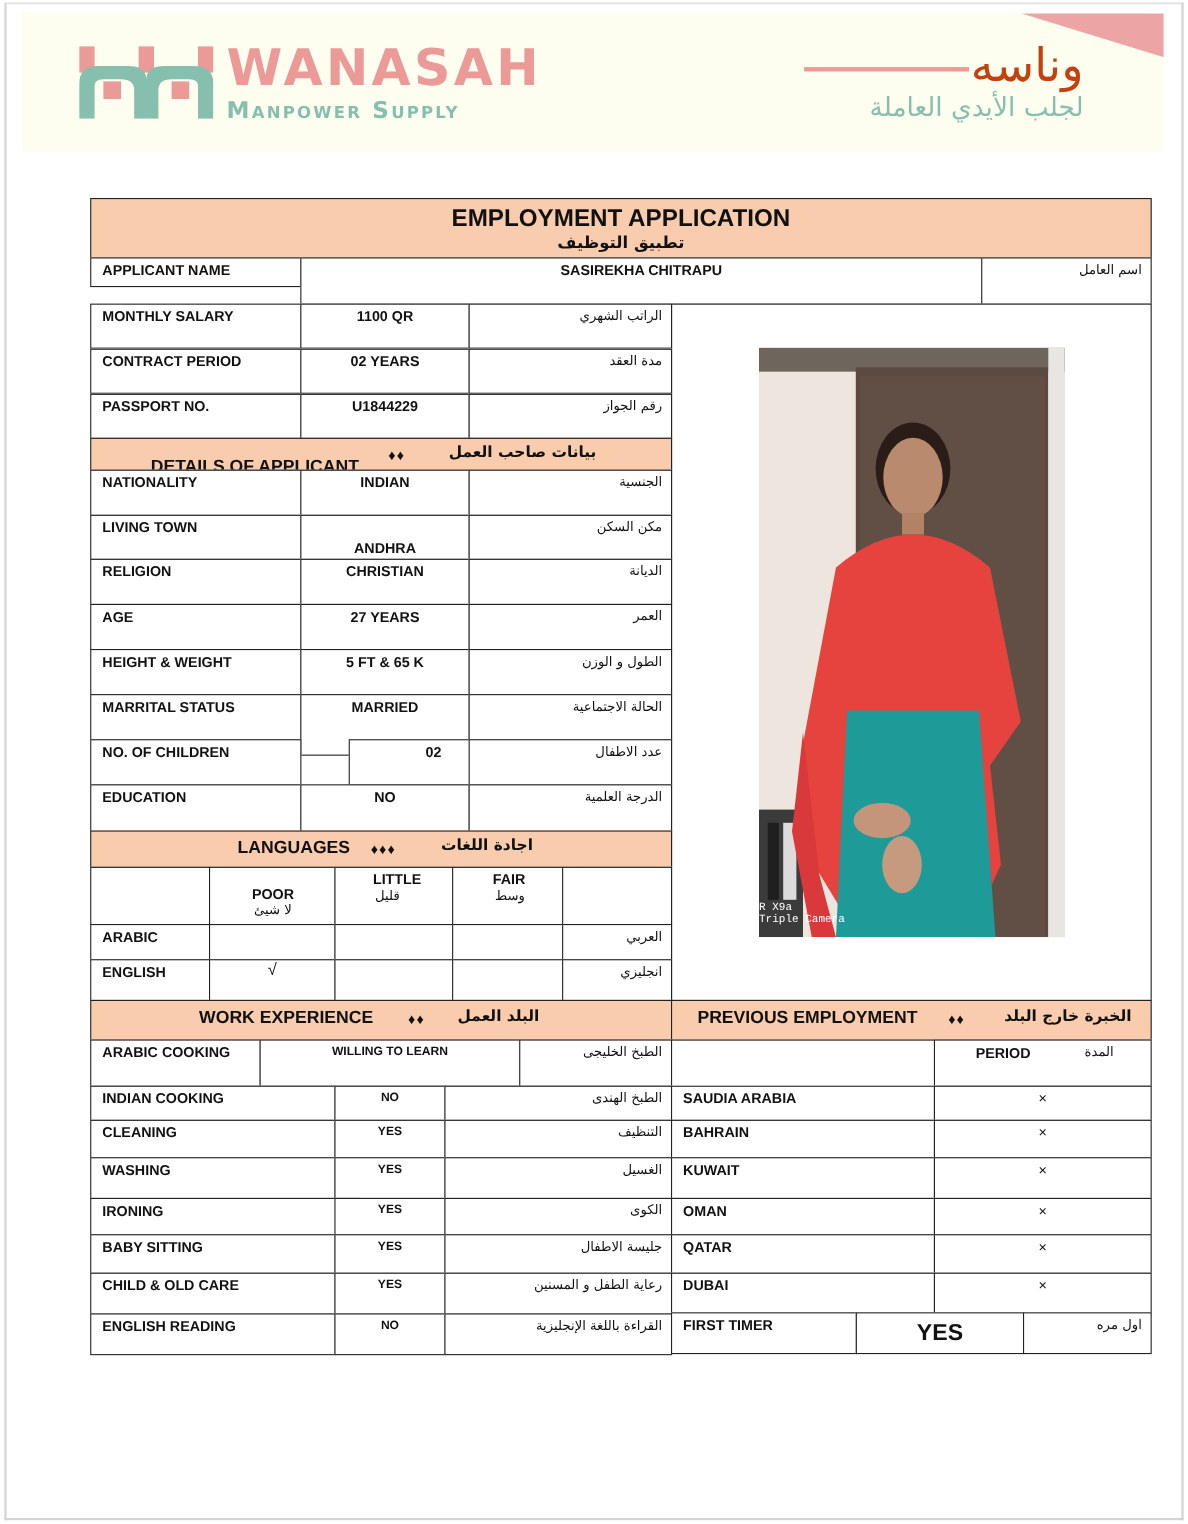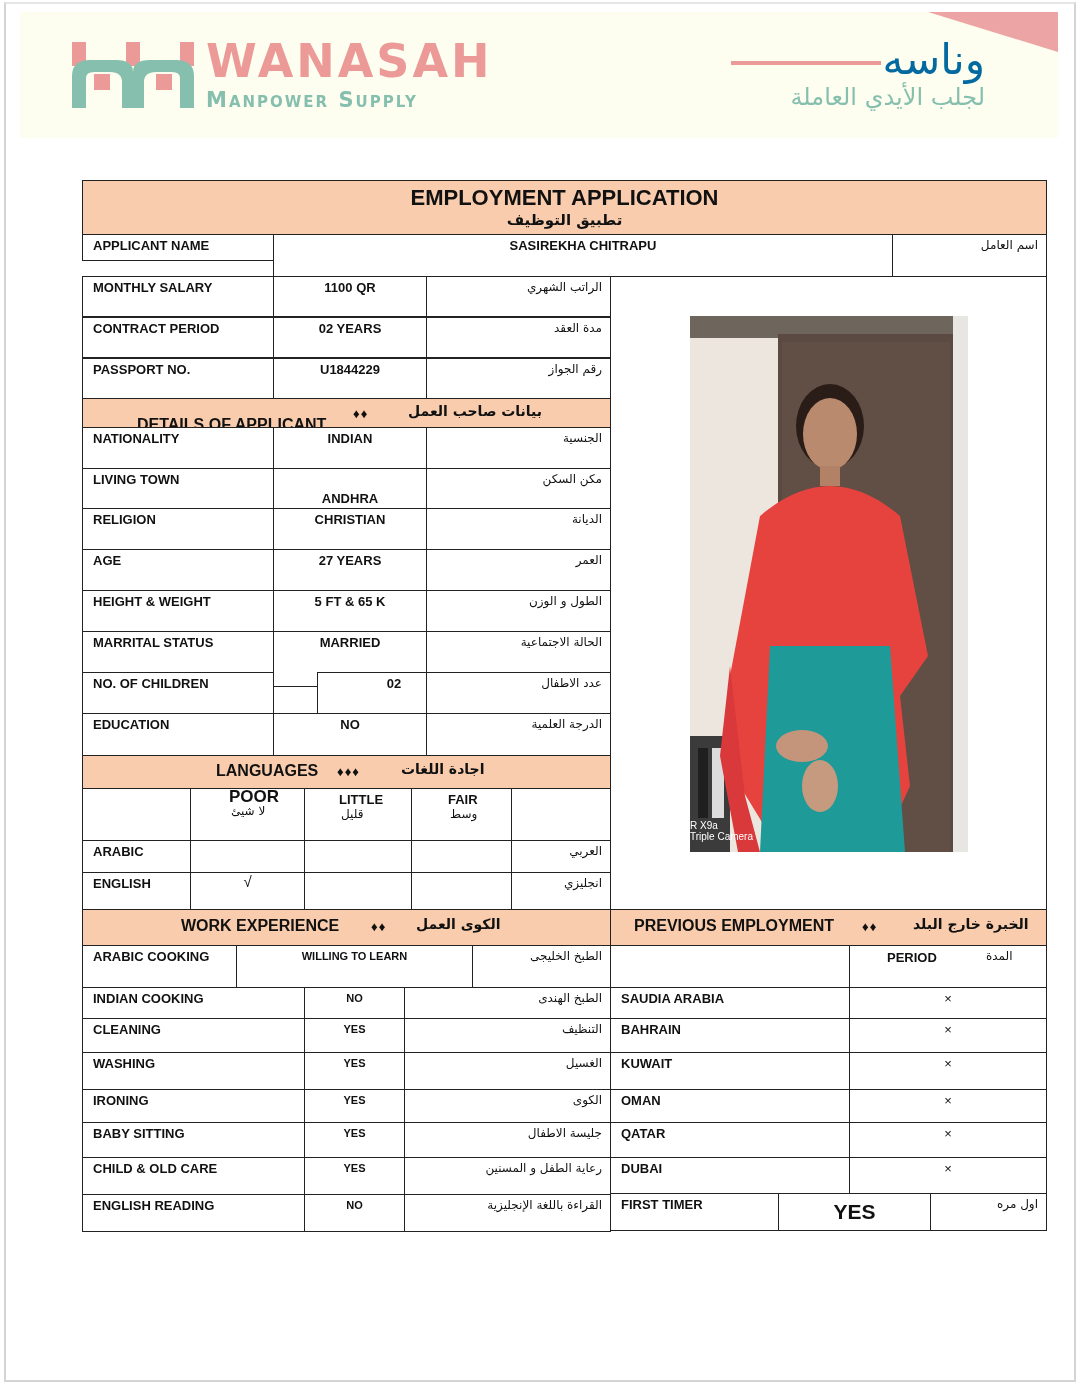--- a/index.html
+++ b/index.html
@@ -5,21 +5,21 @@
   * { box-sizing: border-box; margin: 0; padding: 0; }
   html, body { width: 1080px; height: 1385px; background: #ffffff; overflow: hidden; }
   body { position: relative; font-family: "Liberation Sans", "DejaVu Sans", sans-serif; color: #111; }
   .page-frame { position: absolute; left: 4px; top: 2px; width: 1072px; height: 1380px; border: 2px solid #d4d4d4; border-top-color: #e6e6e6; }
 
   
   .banner { position: absolute; left: 20px; top: 12px; width: 1038px; height: 126px; background: #fdfdf0; overflow: hidden; }
   .banner-corner { position: absolute; right: 0; top: 0; width: 130px; height: 40px; background: #ea9b9b; clip-path: polygon(0 0, 100% 0, 100% 100%); opacity: .9; }
   .logo-mark { position: absolute; left: 52px; top: 30px; width: 122px; height: 66px; }
   .brand-name { position: absolute; left: 186px; top: 26px; font-family: "DejaVu Sans", sans-serif; font-weight: bold; font-size: 46px; letter-spacing: 3px; color: #ec9a97; line-height: 46px; }
-  .brand-ar { position: absolute; left: 665px; top: 24px; width: 300px; font-family: "DejaVu Sans", sans-serif; font-size: 42px; color: #0369a1; direction: rtl; text-align: right; line-height: 48px; }
+  .brand-ar { position: absolute; left: 665px; top: 24px; width: 300px; font-family: "DejaVu Sans", sans-serif; font-size: 42px; color: #c2410c; direction: rtl; text-align: right; line-height: 48px; }
   .brand-ar .stretch { display: inline-block; width: 150px; height: 4px; background: #ec9a97; vertical-align: middle; margin: 0 2px; }
   .brand-sub { position: absolute; left: 186px; top: 76px; font-family: "DejaVu Sans", sans-serif; font-weight: bold; font-size: 21px; letter-spacing: 2px; color: #86bfae; font-variant: small-caps; line-height: 24px; }
   .brand-sub-ar { position: absolute; left: 615px; top: 70px; width: 350px; font-family: "DejaVu Sans", sans-serif; font-size: 24px; color: #86bfae; direction: rtl; text-align: right; line-height: 30px; }
 
   
   .cell { position: absolute; border: 1px solid #222; background: #fff; font-size: 13px; font-weight: bold; line-height: 15px; }
   .hdr { background: #f8ccac; }
   .lbl { padding: 3px 0 0 10px; }
   .val { text-align: center; padding-top: 3px; }
   .ar { direction: rtl; text-align: right; padding: 3px 8px 0 0; font-family: "DejaVu Sans", sans-serif; font-weight: normal; font-size: 12px; }
@@ -73,21 +73,21 @@
     <rect x="22" y="432" width="12" height="70" fill="#dcdcdc"></rect>
     <ellipse cx="140" cy="110" rx="34" ry="42" fill="#2a1d18"></ellipse>
     <ellipse cx="140" cy="118" rx="27" ry="36" fill="#b98a6d"></ellipse>
     <rect x="130" y="150" width="20" height="20" fill="#b38266"></rect>
     <path d="M70 200 Q140 140 210 200 L238 340 L210 380 L220 470 L190 536 L90 536 L50 470 L40 360 Z" fill="#e6433f"></path>
     <path d="M80 330 L200 330 L215 536 L70 536 Z" fill="#1e9a98"></path>
     <path d="M40 350 L55 480 L70 536 L48 536 L30 440 Z" fill="#d9393a"></path>
     <ellipse cx="112" cy="430" rx="26" ry="16" fill="#c4957a"></ellipse>
     <ellipse cx="130" cy="470" rx="18" ry="26" fill="#c69a7e"></ellipse>
   </svg>
-  <div style="position:absolute;left:0;top:504px;color:#fff;font-size:10px;line-height:11px;">
+  <div style="position:absolute;left:0;top:504px;color:#fff;font-size:10px;line-height:11px;font-family:Liberation Mono, monospace;">
     <div>R X9a</div>
     <div>Triple Camera</div>
   </div>
 </div>
 
 <div id="top-fields">
     <div class="cell lbl" style="left:82px;top:276px;width:192px;height:41px;">MONTHLY SALARY</div>
     <div class="cell val" style="left:273px;top:276px;width:154px;height:41px;">1100 QR</div>
     <div class="cell ar" style="left:426px;top:276px;width:185px;height:41px;">الراتب الشهري</div>
     <div class="cell lbl" style="left:82px;top:317px;width:192px;height:41px;">CONTRACT PERIOD</div>
@@ -133,21 +133,21 @@
 
 <div class="cell hdr" style="left:82px;top:755px;width:529px;height:34px;">
   <span class="sec-title" style="left:133px;top:7px;">LANGUAGES</span>
   <span class="diamonds" style="left:254px;top:8px;">♦♦♦</span>
   <span class="sec-ar" style="left:318px;top:6px;">اجادة اللغات</span>
 </div>
 
 <div id="languages">
     <div class="cell" style="left:82px;top:788px;width:109px;height:53px;"></div>
     <div class="cell" style="left: 190px; top: 788px; width: 115px; height: 53px; padding-left: 38px;">
-      <div style="padding-top: 0; font-size: 17px;">POOR</div>
+      <div style="padding-top: 16px; font-size: 13px;">POOR</div>
       <div style="font-family: &quot;DejaVu Sans&quot;, sans-serif; font-weight: normal; font-size: 12px; padding-left: 2px;">لا شيئ</div>
     </div>
     <div class="cell" style="left: 304px; top: 788px; width: 108px; height: 53px; padding-left: 34px;">
       <div style="padding-top: 3px; font-size: 13px;">LITTLE</div>
       <div style="font-family: &quot;DejaVu Sans&quot;, sans-serif; font-weight: normal; font-size: 12px; padding-left: 2px;">قليل</div>
     </div>
     <div class="cell" style="left: 411px; top: 788px; width: 101px; height: 53px; padding-left: 36px;">
       <div style="padding-top: 3px; font-size: 13px;">FAIR</div>
       <div style="font-family: &quot;DejaVu Sans&quot;, sans-serif; font-weight: normal; font-size: 12px; padding-left: 2px;">وسط</div>
     </div>
@@ -160,21 +160,21 @@
     <div class="cell lbl" style="left:82px;top:872px;width:109px;height:38px;">ENGLISH</div>
     <div class="cell val" style="left: 190px; top: 872px; width: 115px; height: 38px; font-weight: normal; font-size: 15px; padding-top: 1px;">√</div>
     <div class="cell val" style="left: 304px; top: 872px; width: 108px; height: 38px; font-weight: normal; font-size: 15px; padding-top: 1px;"></div>
     <div class="cell val" style="left: 411px; top: 872px; width: 101px; height: 38px; font-weight: normal; font-size: 15px; padding-top: 1px;"></div>
     <div class="cell ar" style="left:511px;top:872px;width:100px;height:38px;">انجليزي</div>
   </div>
 
 <div class="cell hdr" style="left:82px;top:909px;width:529px;height:37px;">
   <span class="sec-title" style="left:98px;top:8px;">WORK EXPERIENCE</span>
   <span class="diamonds" style="left:288px;top:9px;">♦♦</span>
-  <span class="sec-ar" style="left:333px;top:7px;">الكوى العمل</span>
+  <span class="sec-ar" style="left:333px;top:7px;">البلد العمل</span>
 </div>
 
 <div class="cell hdr" style="left:610px;top:909px;width:437px;height:37px;">
   <span class="sec-title" style="left:23px;top:8px;">PREVIOUS EMPLOYMENT</span>
   <span class="diamonds" style="left:251px;top:9px;">♦♦</span>
   <span class="sec-ar" style="left:302px;top:7px;">الخبرة خارج البلد</span>
 </div>
 
 <div class="cell lbl" style="left:82px;top:945px;width:155px;height:43px;">ARABIC COOKING</div>
 <div class="cell val small" style="left:236px;top:945px;width:237px;height:43px;">WILLING TO LEARN</div>

